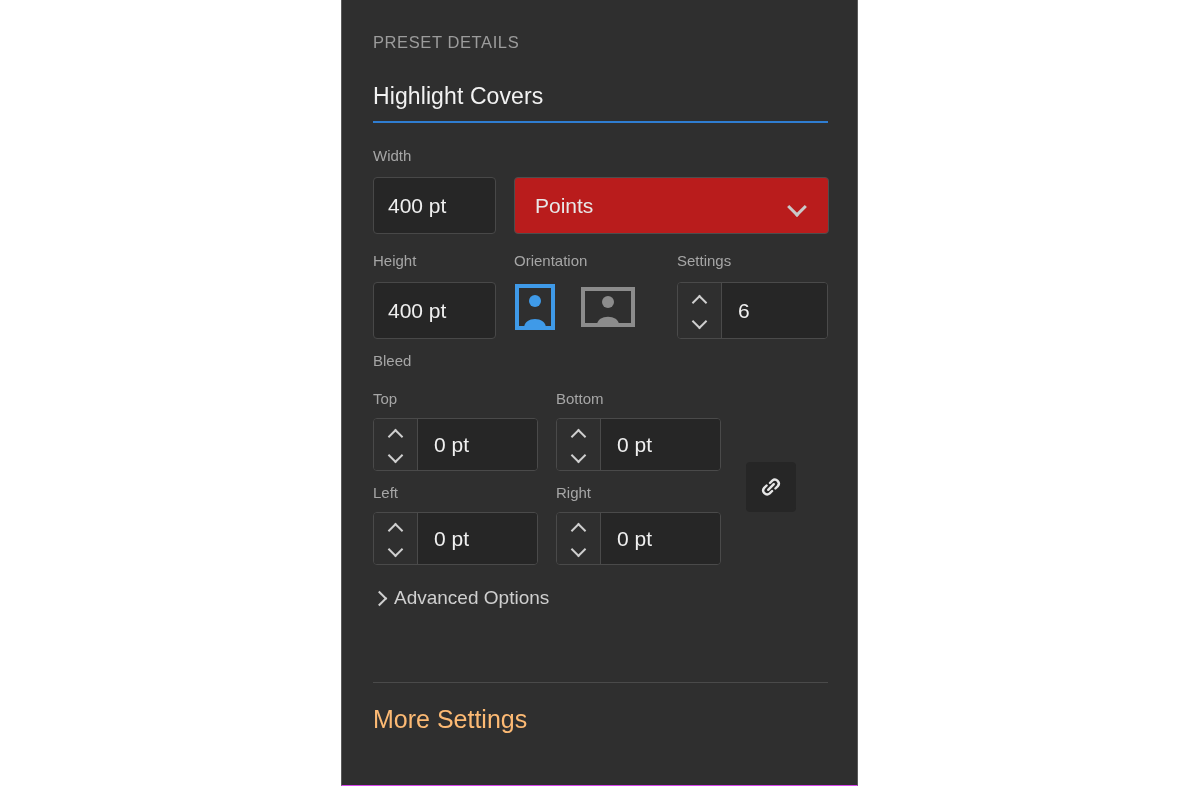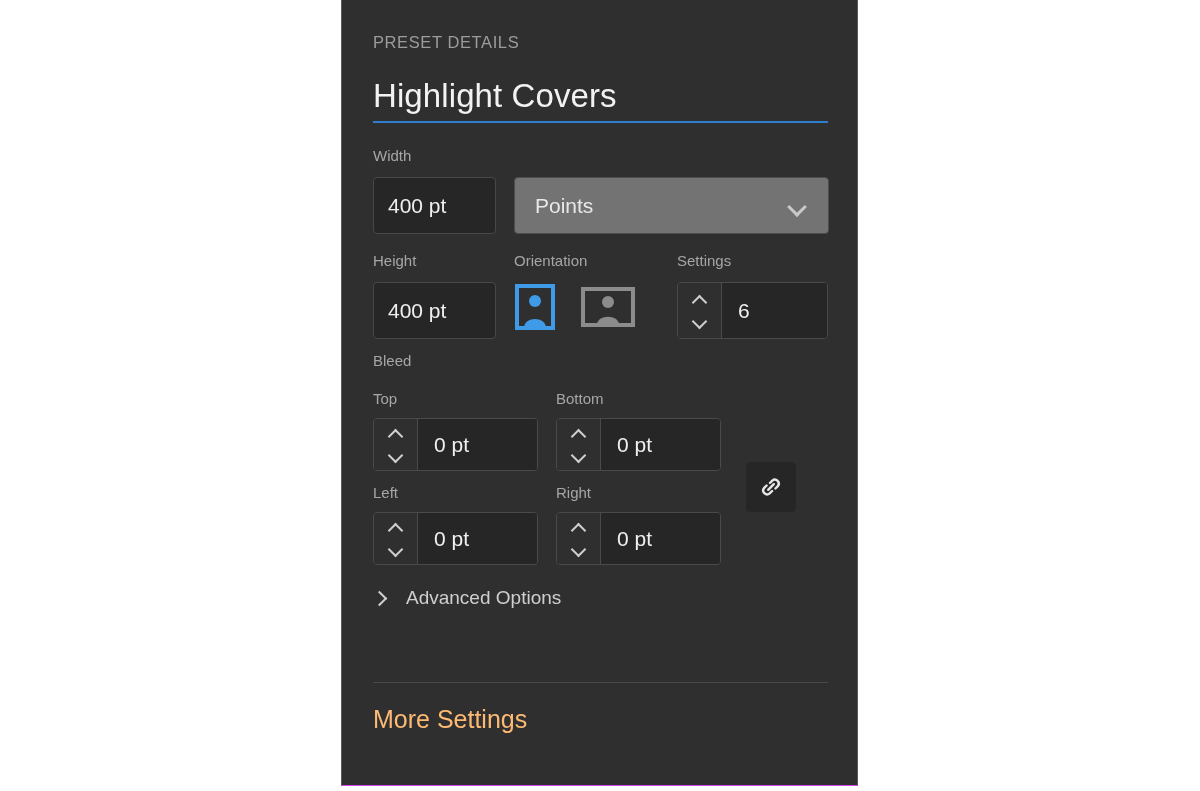--- a/index.html
+++ b/index.html
@@ -45,21 +45,21 @@
   }
 
   .preset-name-wrap {
     position: absolute;
     left: 31px;
     top: 74px;
     width: 455px;
   }
   .preset-name {
     display: block;
-    font-size: 33px;
+    font-size: 23px;
     color: #f2f2f2;
     line-height: 44px;
     font-weight: 400;
     letter-spacing: 0.1px;
     background: transparent;
     border: none;
     outline: none;
     padding: 0;
     margin: 0;
     width: 100%;
@@ -89,21 +89,21 @@
     font-family: "Liberation Sans", sans-serif;
     box-sizing: border-box;
     display: flex;
     align-items: center;
     padding-left: 14px;
     outline: none;
     text-align: center;
   }
 
   .select-box {
-    background: #737373;
+    background: #b91c1c;
     border: 1px solid #4d4d4d;
     border-radius: 4px;
     color: #e8e8e8;
     font-size: 21px;
     box-sizing: border-box;
     display: flex;
     align-items: center;
     padding: 0 14px 0 20px;
     justify-content: space-between;
     font-family: "Liberation Sans", sans-serif;
@@ -190,21 +190,21 @@
     display: flex; align-items: center; justify-content: center;
   }
 
   
   .adv-row {
     position: absolute;
     left: 31px;
     top: 587px;
     display: flex;
     align-items: center;
-    gap: 21px;
+    gap: 9px;
     color: #cfcfcf;
     font-size: 19px;
   }
   .chev-right {
     width: 12px; height: 14px; position: relative;
   }
   .chev-right::before {
     content:"";
     position:absolute; left:1px; top:2px;
     width:9px;height:9px;

